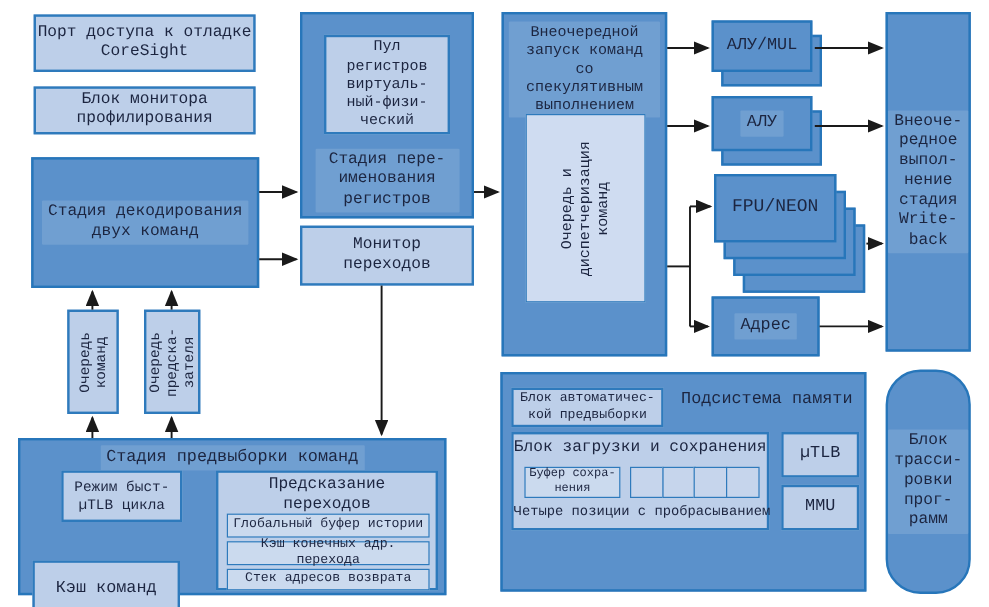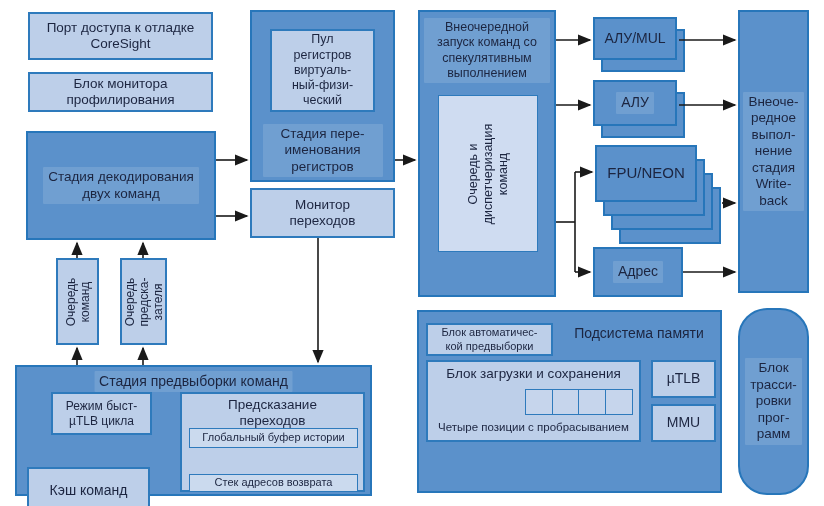--- a/index.html
+++ b/index.html
@@ -1,18 +1,18 @@
 <!DOCTYPE html>
 <html><head>
 <meta charset="utf-8">
 <style>
   html,body{margin:0;padding:0;background:#fff;}
   #canvas{
     position:relative;width:820px;height:506px;background:#ffffff;
-    font-family:Liberation Sans, sans-serif;color:#1c2540;overflow:hidden;
+    font-family:Liberation Mono, monospace;color:#1c2540;overflow:hidden;
   }
   .abs{position:absolute;box-sizing:border-box;}
   .box-dark{background:#5b91cb;border:2px solid #2776ba;}
   .box-light{background:#bdcfe9;border:2px solid #2e7abc;}
   .box-inner{background:#cbdaee;border:1.5px solid #2e7abc;}
   .layer{background:#5b91cb;border:2px solid #2776ba;}
   .center{display:flex;align-items:center;justify-content:center;text-align:center;}
   .lbl{white-space:pre-line;text-align:center;line-height:1.22;}
   .tint{background:rgba(255,255,255,.13);padding:2px 5px;border-radius:1px;}
   .vlabel{
@@ -70,20 +70,23 @@
     <div class="abs box-light center" style="left:10px;top:73px;width:123px;height:48px;margin-top:27px;">
       <div class="lbl fs14">Кэш команд</div>
     </div>
 
     <div class="abs box-light" style="left:163px;top:25px;width:185px;height:100px;">
       <div class="abs lbl fs135" style="left:0;top:3px;width:100%;">Предсказание
 переходов</div>
       <div class="abs box-inner center" style="left:7px;top:34px;width:169px;height:20px;">
         <div class="lbl fs11">Глобальный буфер истории</div>
       </div>
+      <div class="abs box-inner center" style="left:7px;top:57px;width:169px;height:20px;">
+        <div class="lbl fs11">Кэш конечных адр. перехода</div>
+      </div>
       <div class="abs box-inner center" style="left:7px;top:80px;width:169px;height:18px;">
         <div class="lbl fs11">Стек адресов возврата</div>
       </div>
     </div>
   </div>
 
   <div class="abs box-dark" style="left:250px;top:10px;width:145px;height:172px;">
     <div class="abs box-light center" style="left:18px;top:17px;width:105px;height:83px;">
       <div class="lbl fs125">Пул
 регистров
@@ -155,20 +158,24 @@
   <div class="abs box-dark" style="left:417px;top:310px;width:305px;height:183px;">
     <div class="abs lbl fs14" style="left:140px;top:13px;width:160px;">Подсистема памяти</div>
 
     <div class="abs box-light center" style="left:7px;top:11px;width:127px;height:33px;">
       <div class="lbl fs11">Блок автоматичес-
 кой предвыборки</div>
     </div>
 
     <div class="abs box-light" style="left:7px;top:48px;width:215px;height:82px;">
       <div class="abs lbl fs135" style="left:0;top:4px;width:100%;white-space:nowrap;">Блок загрузки и сохранения</div>
+      <div class="abs box-inner center" style="left:9px;top:27px;width:80px;height:26px;">
+        <div class="lbl fs10">Буфер сохра-
+нения</div>
+      </div>
       <div class="abs slots" style="left:97px;top:27px;">
         <div class="slot"></div>
         <div class="slot"></div>
         <div class="slot"></div>
         <div class="slot"></div>
       </div>
       <div class="abs lbl fs115" style="left:0;top:58px;width:100%;white-space:nowrap;">Четыре позиции с пробрасыванием</div>
     </div>
 
     <div class="abs box-light center" style="left:232px;top:48px;width:65px;height:38px;">

